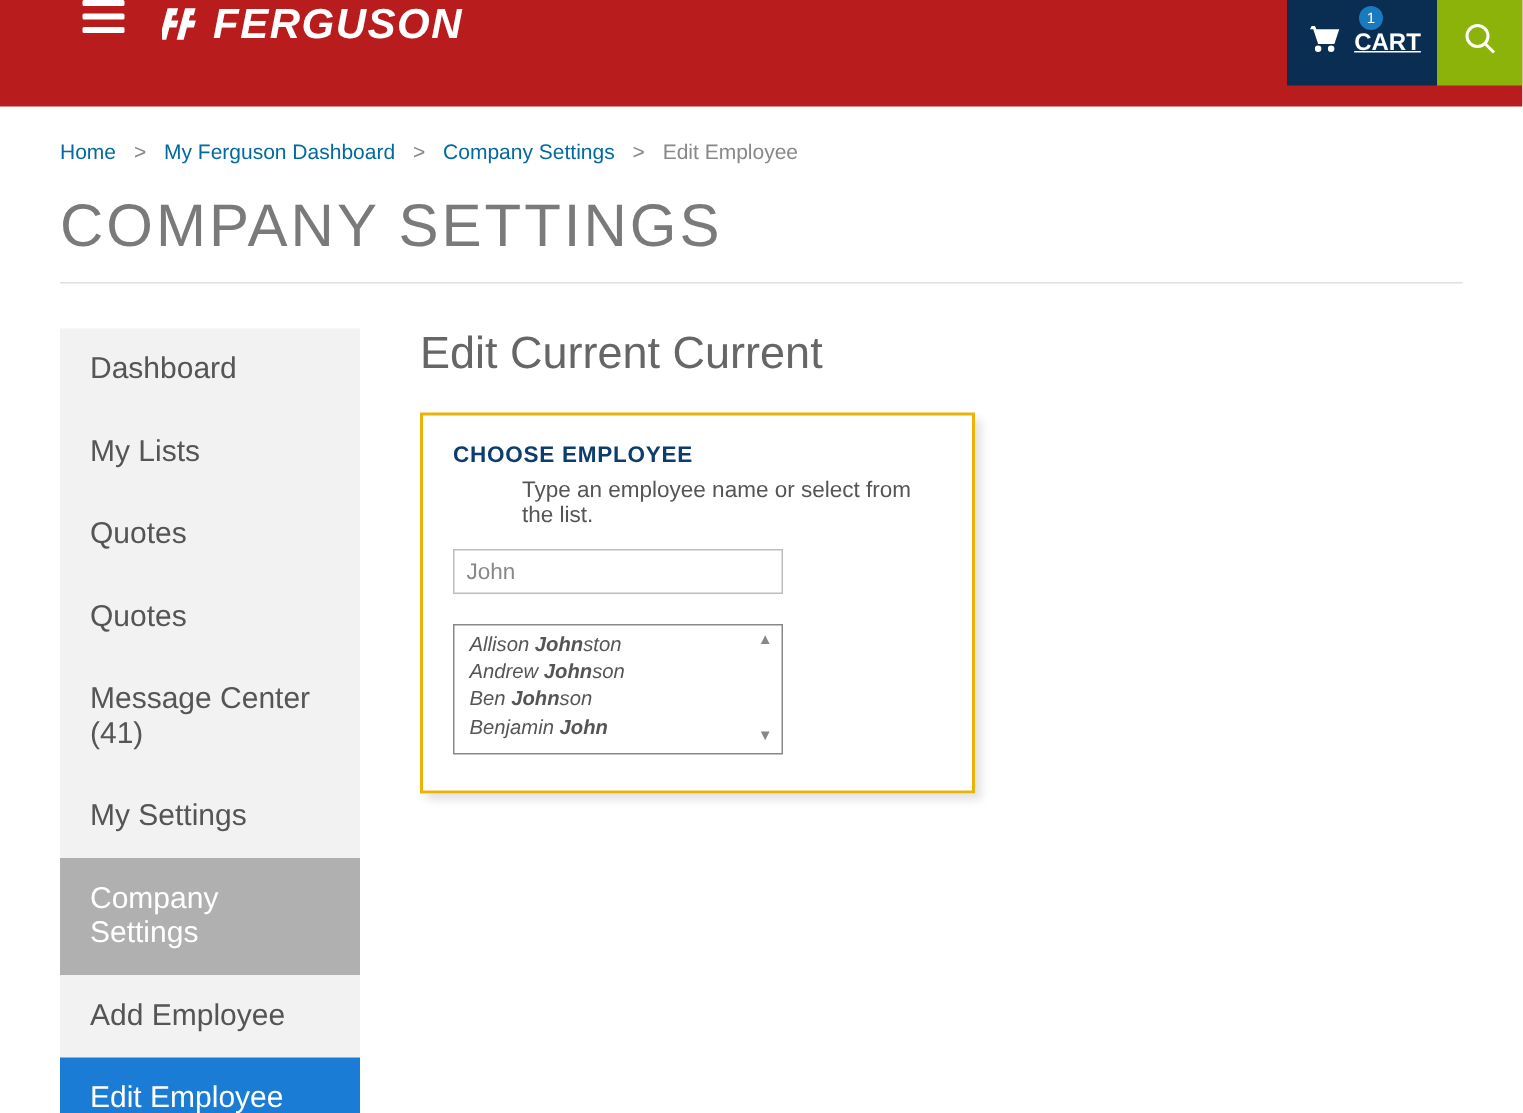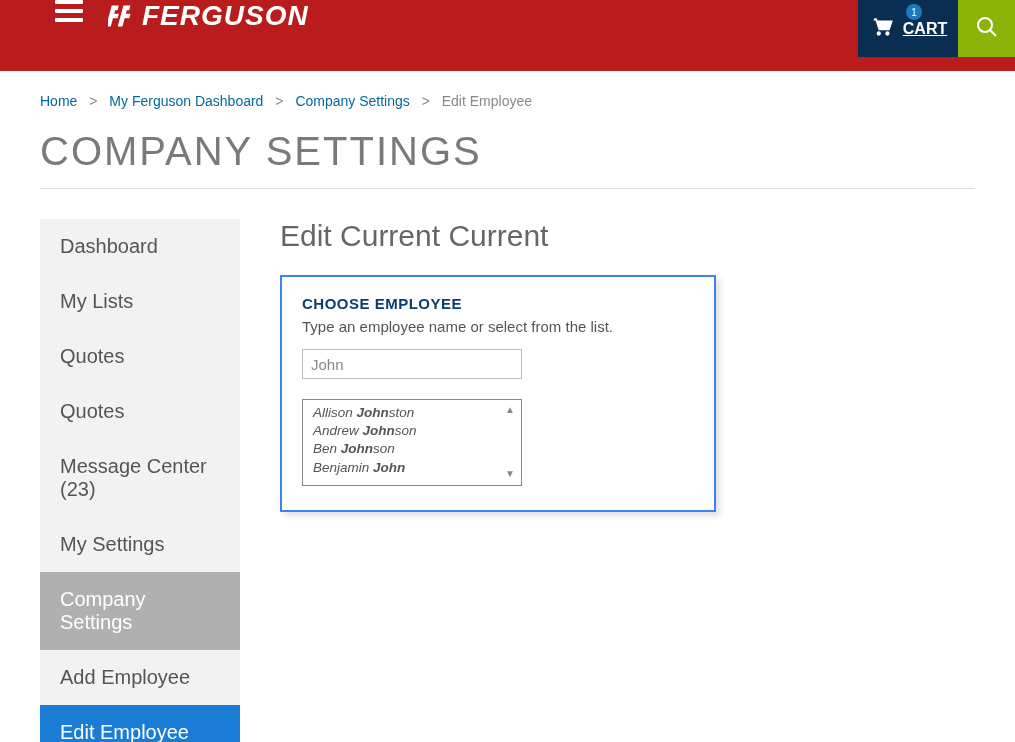--- a/index.html
+++ b/index.html
@@ -31,23 +31,23 @@
 
   .layout { display:flex; gap:40px; }
   .sidebar { width:200px; background:#f2f2f2; }
   .sidebar-item { padding:16px 20px; font-size:20px; color:#555; cursor:pointer; }
   .sidebar-item.selected { background:#b0b0b0; color:#fff; }
   .sidebar-item.highlight { background:#1a7cd4; color:#fff; }
 
   .main { flex:1; }
   .main h2 { font-size:30px; font-weight:400; color:#666; margin-bottom:22px; }
 
-  .panel { border:2px solid #3b82f6; padding:18px 20px 24px 20px; width:436px; position:relative; box-shadow: 4px 4px 6px rgba(0,0,0,0.12); }
+  .panel { border:2px solid #eab308; padding:18px 20px 24px 20px; width:370px; position:relative; box-shadow: 4px 4px 6px rgba(0,0,0,0.12); }
   .panel h3 { color:#0d3c6e; font-size:15px; font-weight:700; letter-spacing:0.5px; margin-bottom:6px; }
-  .panel p { font-size:15px; color:#555; margin-bottom:14px; }
+  .panel p { font-size:15px; color:#555; margin-bottom:14px;margin-left:46px; }
   .panel input[type=text] { width:220px; height:30px; border:1px solid #bdbdbd; padding:0 8px; font-size:15px; color:#888; margin-bottom:20px; }
   .listbox { width:220px; border:1px solid #888; position:relative; padding:4px 0 8px 10px; }
   .listbox .row { font-size:13.5px; font-style:italic; color:#555; line-height:1.35; }
   .listbox .row b { font-weight:700; font-style:italic; }
   .scroll-up, .scroll-down { position:absolute; right:6px; color:#888; font-size:10px; user-select:none; }
   .scroll-up { top:4px; }
   .scroll-down { bottom:6px; }
 </style>
 </head>
 <body>
@@ -100,21 +100,21 @@
 
   <h1 class="page-title">COMPANY SETTINGS</h1>
   <div class="divider"></div>
 
   <div class="layout">
     <div class="sidebar" id="sidebar">
         <div class="sidebar-item">Dashboard</div>
         <div class="sidebar-item">My Lists</div>
         <div class="sidebar-item">Quotes</div>
         <div class="sidebar-item">Quotes</div>
-        <div class="sidebar-item">Message Center (23)</div>
+        <div class="sidebar-item">Message Center (41)</div>
         <div class="sidebar-item">My Settings</div>
         <div class="sidebar-item selected">Company Settings</div>
         <div class="sidebar-item">Add Employee</div>
         <div class="sidebar-item highlight">Edit Employee</div>
         <div class="sidebar-item">New Job Lists</div>
       </div>
 
     <div class="main">
       <h2>Edit Current Current</h2>
 

